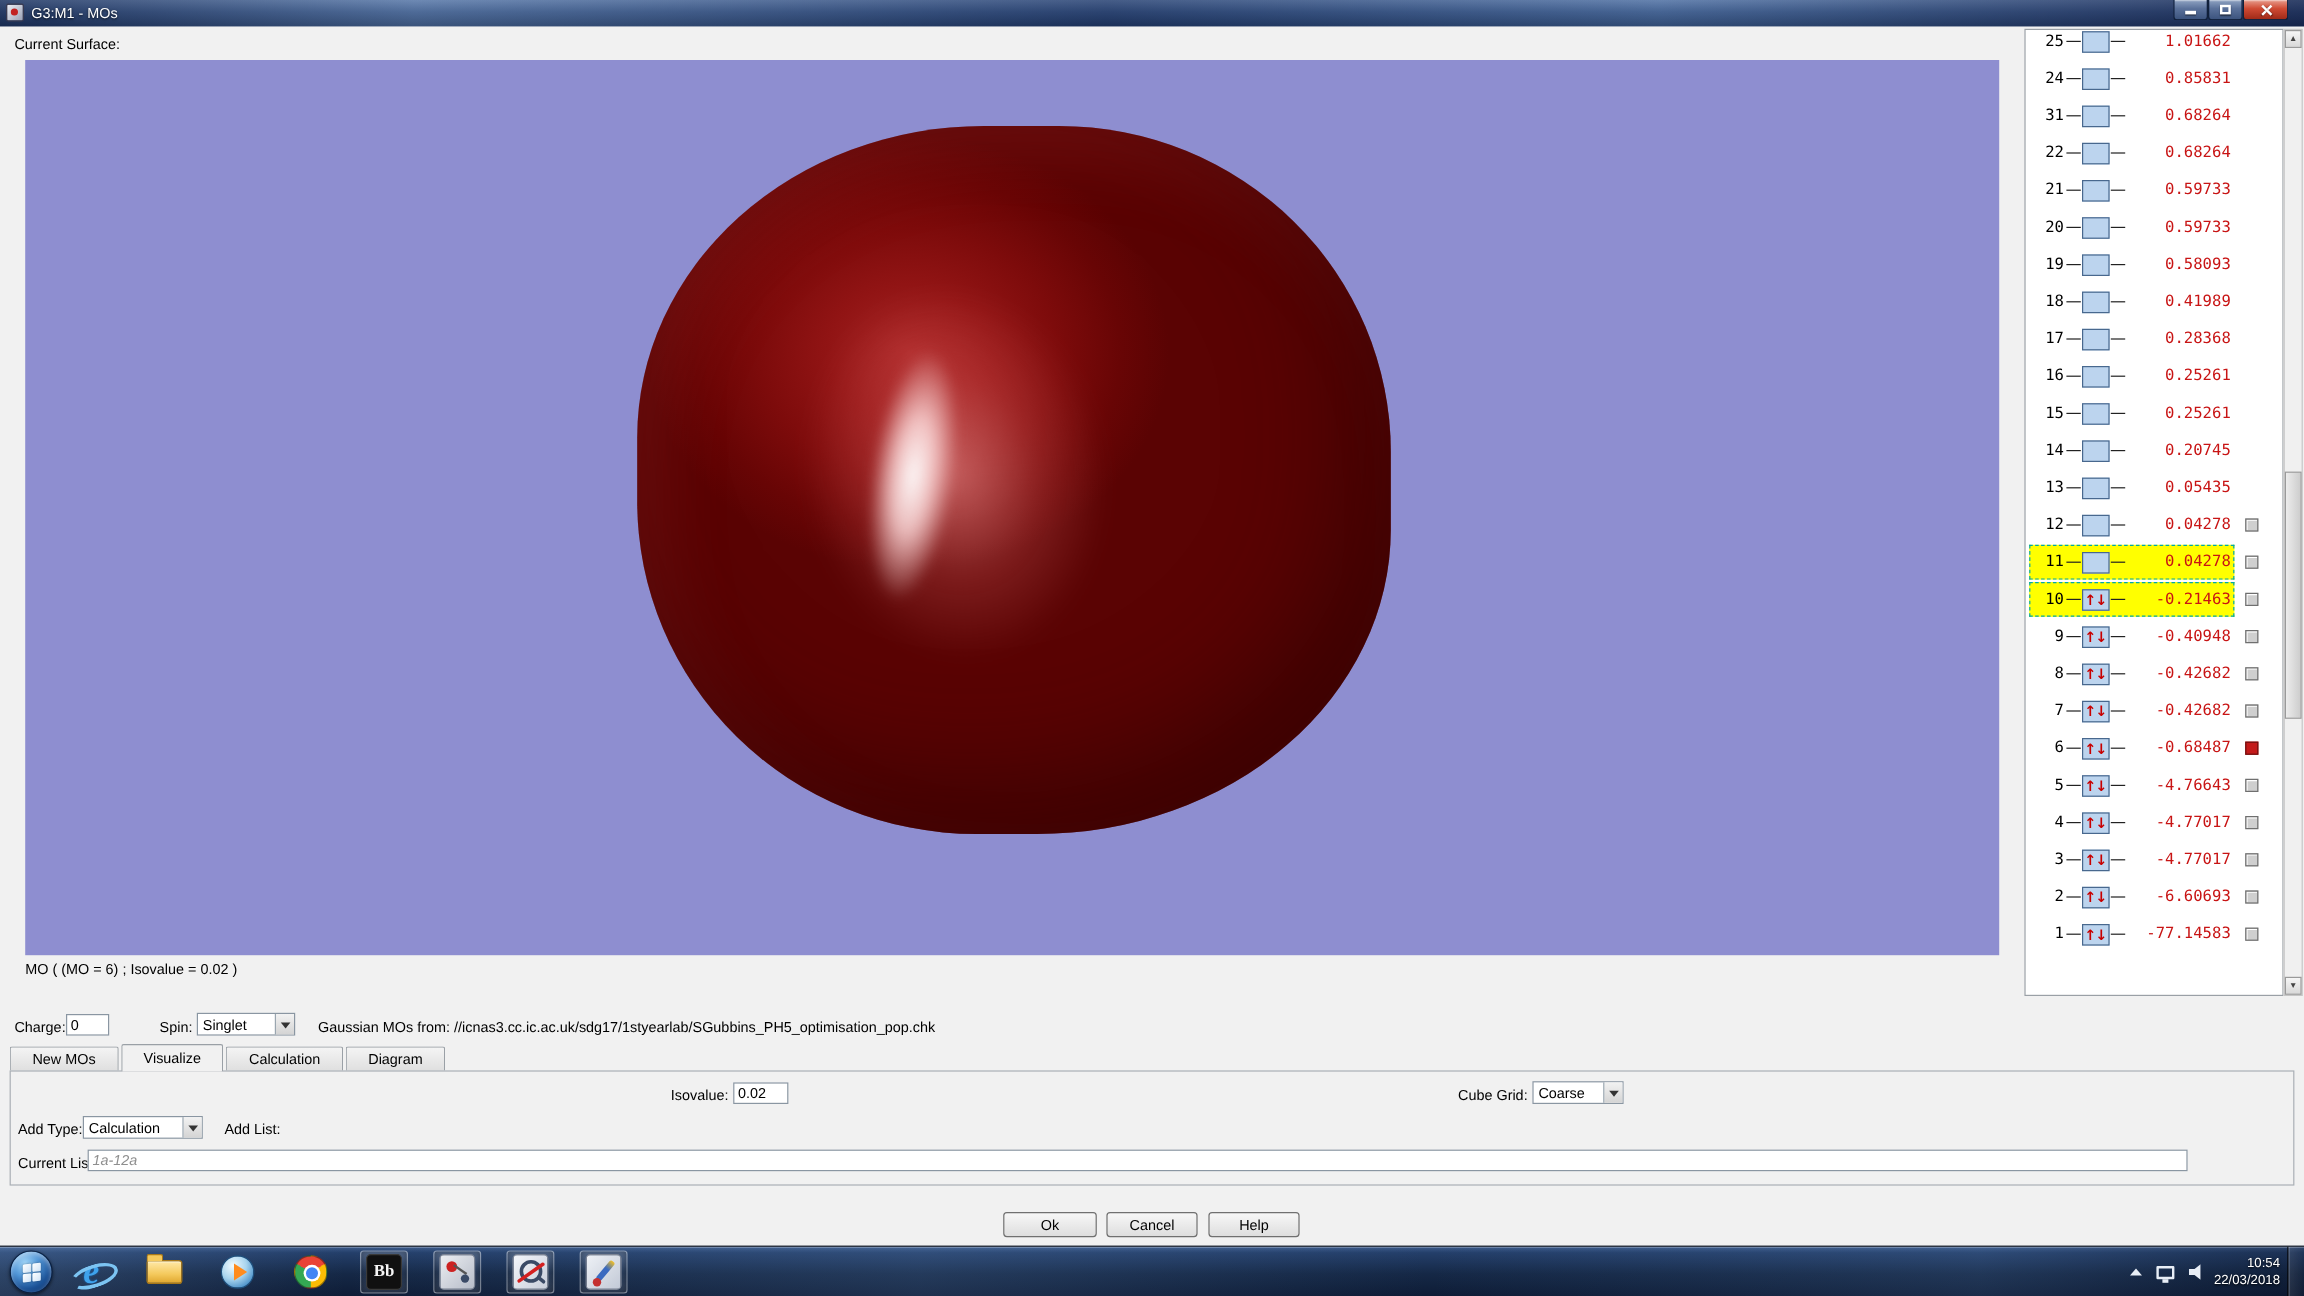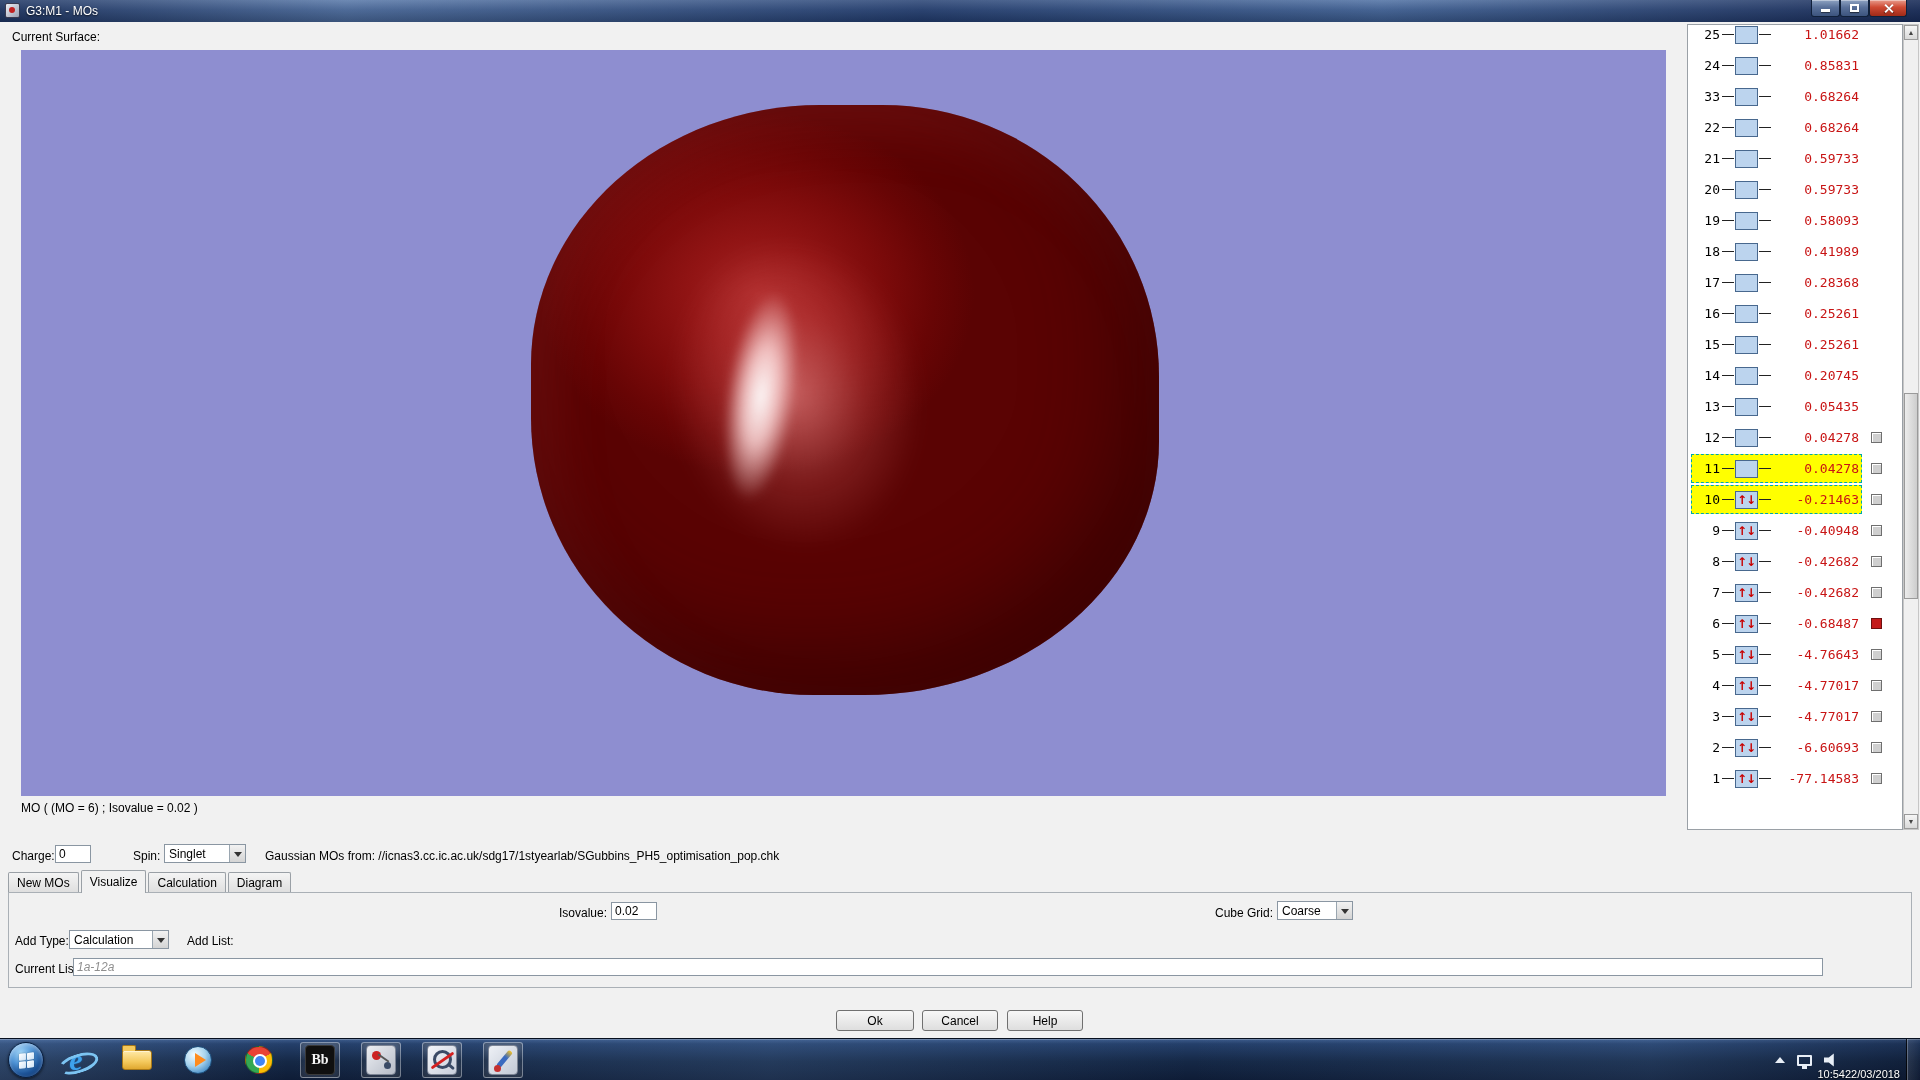--- a/index.html
+++ b/index.html
@@ -87,21 +87,21 @@
   #charge-label{ left:12px; top:849px; } #charge-input{ left:55px; top:845px; width:36px; }
   #spin-label{ left:133px; top:849px; }
   .combo{ position:absolute; height:19px; border:1px solid #8a96a2; background:#fff; display:flex; align-items:center; }
   .combo .txt{ flex:1; padding:0 4px; white-space:nowrap; overflow:hidden; }
   .combo .cbtn{ width:16px; height:100%; background:linear-gradient(180deg,#f2f2f2,#d4d4d4);
     border-left:1px solid #9aa6b0; display:flex; align-items:center; justify-content:center; }
   .cbtn::after{ content:""; border:4px solid transparent; border-top:5px solid #333; margin-top:5px; }
   #spin-combo{ left:164px; top:844px; width:82px; }
 
   .tabs{ position:absolute; left:8px; top:870px; display:flex; align-items:flex-end; height:23px; }
-  .tab{ height:21px; line-height:21px; padding:0 8px; background:linear-gradient(180deg,#f4f4f4,#dedede);
+  .tab{ height:21px; line-height:21px; padding:0 18px; background:linear-gradient(180deg,#f4f4f4,#dedede);
     border:1px solid #9aa0a6; border-bottom:none; border-radius:2px 2px 0 0; margin-right:2px; }
   .tab.active{ height:23px; line-height:23px; background:#f1f1f1; position:relative; z-index:2; }
 
   .tab-panel{ position:absolute; left:8px; top:892px; width:1904px; height:96px; border:1px solid #aab0b6; background:#f1f1f1; }
   .tab-panel .lbl{ position:absolute; }
   #isovalue-label{ left:550px; top:13px; } #isovalue-input{ left:602px; top:9px; width:46px; }
   #cube-grid-label{ left:1206px; top:13px; } #cube-grid-combo{ left:1268px; top:8px; width:76px; }
   #add-type-label{ left:6px; top:41px; } #add-type-combo{ left:60px; top:37px; width:100px; }
   #add-list-label{ left:178px; top:41px; } #add-list-input{ left:226px; top:37px; width:1590px; }
   #current-list-label{ left:6px; top:69px; } #current-list-input{ left:64px; top:65px; width:1750px; color:#8f8f8f;font-style:italic; }
@@ -162,21 +162,21 @@
   .edit{ position:relative; width:30px; height:30px; border-radius:4px;
     background:linear-gradient(135deg,#eef1f6,#c2c9d6); border:1px solid #7c8494; }
   .edit::before{ content:""; position:absolute; left:13px; top:3px; width:5px; height:20px;
     background:linear-gradient(180deg,#f2c028 0%,#3a6ac0 40%); transform:rotate(40deg); border-radius:2px; }
   .edit::after{ content:""; position:absolute; left:5px; top:19px; width:7px; height:7px; border-radius:50%; background:#c43030; }
   .tray{ position:absolute; right:82px; top:0; height:42px; display:flex; align-items:center; gap:12px; }
   .chev{ width:0; height:0; border-left:5px solid transparent; border-right:5px solid transparent; border-bottom:6px solid #e8eef6; }
   .net{ position:relative; width:15px; height:11px; border:2px solid #e8eef6; border-radius:1px; }
   .net::after{ content:""; position:absolute; left:3px; bottom:-5px; width:5px; height:3px; background:#e8eef6; }
   .spk{ width:14px; height:14px; background:#e8eef6; clip-path:polygon(0 32%,34% 32%,70% 4%,70% 96%,34% 68%,0 68%); }
-  .clock{ position:absolute; right:20px; top:0; height:42px; display:flex; flex-direction:row;
+  .clock{ position:absolute; right:20px; top:0; height:42px; display:flex; flex-direction:column;
     justify-content:center; align-items:flex-end; color:#fff; font-size:11px; line-height:14px; text-shadow:0 1px 2px #000; }
   .show-desktop{ position:absolute; right:0; top:0; width:14px; height:42px;
     background:linear-gradient(90deg,rgba(255,255,255,.10),rgba(255,255,255,.02));
     border-left:1px solid rgba(0,0,0,.8); box-shadow:inset 1px 0 0 rgba(255,255,255,.25); }
 </style>
 </head>
 <body>
 
 <div class="titlebar">
   <span class="title-icon"></span>
@@ -221,21 +221,21 @@
         <span class="mo-num">24</span>
         <span class="mo-line"></span>
         <span class="mo-box"></span>
         <span class="mo-line"></span>
         <span class="mo-energy">0.85831</span>
       </div>
       <span class="mo-marker none"></span>
     </div>
     <div class="mo-row">
       <div class="mo-main">
-        <span class="mo-num">33</span>
+        <span class="mo-num">31</span>
         <span class="mo-line"></span>
         <span class="mo-box"></span>
         <span class="mo-line"></span>
         <span class="mo-energy">0.68264</span>
       </div>
       <span class="mo-marker none"></span>
     </div>
     <div class="mo-row">
       <div class="mo-main">
         <span class="mo-num">22</span>

